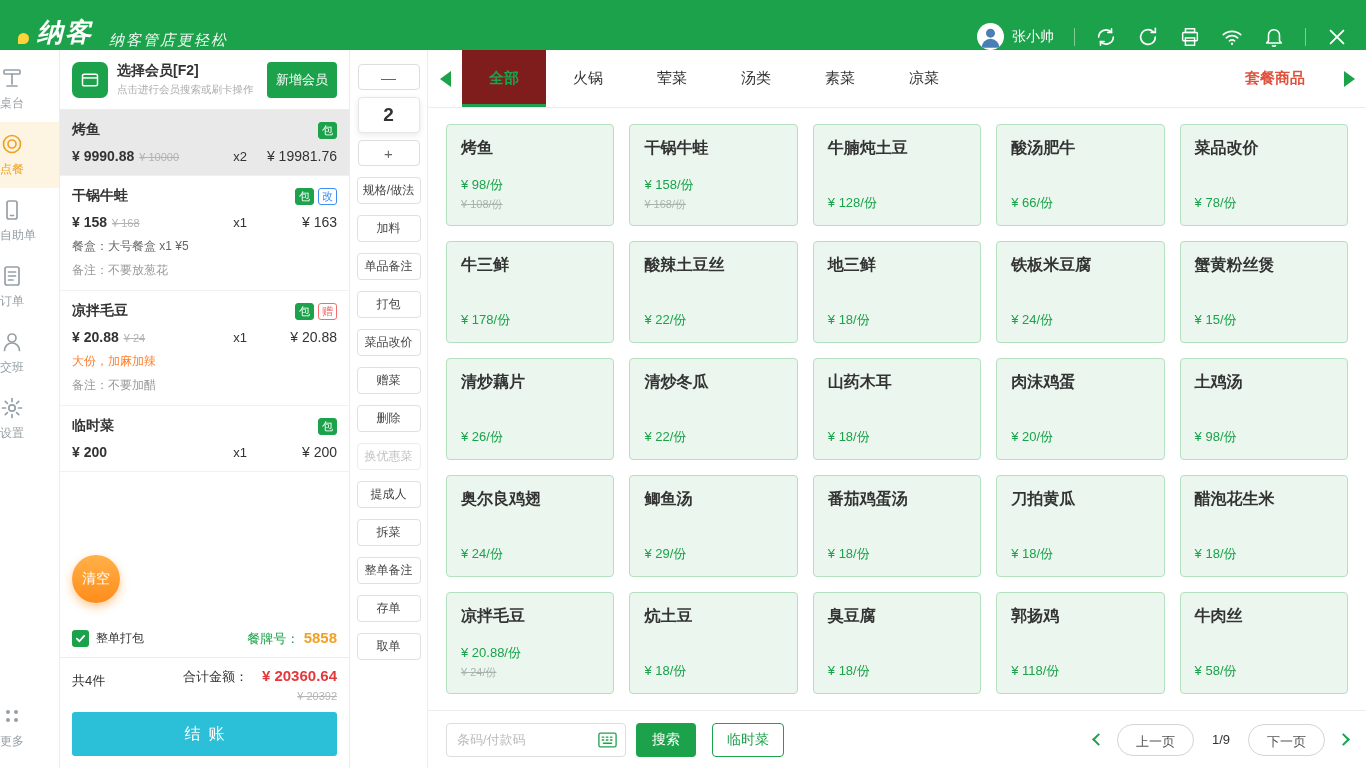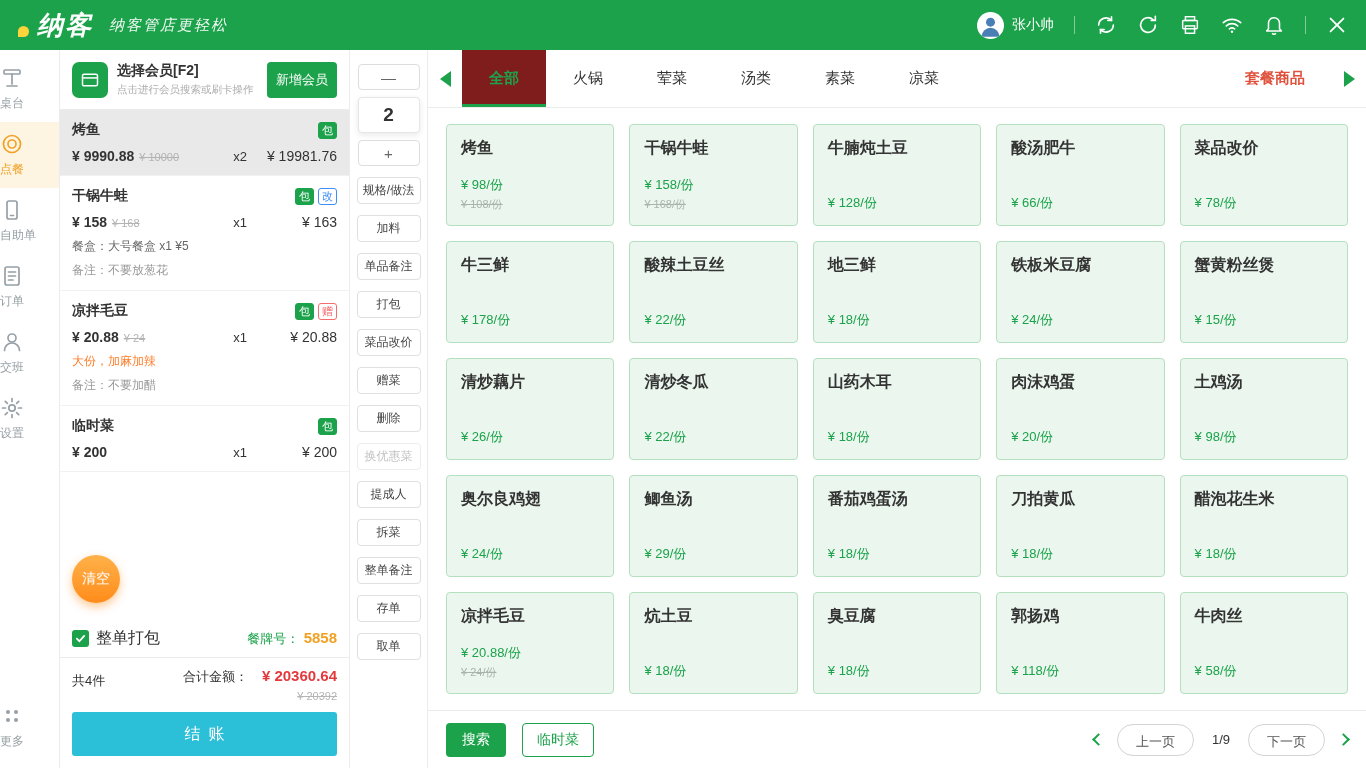--- a/index.html
+++ b/index.html
@@ -4,21 +4,21 @@
 <style>
   * { box-sizing:border-box; margin:0; padding:0; }
   html,body { width:1366px; height:768px; overflow:hidden; }
   body { font-family:"Liberation Sans", sans-serif; background:#fff; }
   button, input { font-family:inherit; }
   svg { display:block; }
 
   .app { width:1366px; height:768px; display:flex; flex-direction:column; }
 
   
-  .topbar { flex:0 0 50px; background:#1BA24A; display:flex; align-items:center; padding:0 18px; color:#fff; }
+  .topbar { flex:0 0 50px; background:#1BA24A; display:flex; align-items:flex-end; padding:0 18px; color:#fff; }
   .brand { display:flex; align-items:center; gap:8px; }
   .brand-dot { width:11px; height:11px; border-radius:50% 50% 50% 0; background:#FFD43B; margin-top:12px; }
   .brand-text { font-size:26px; font-weight:bold; font-style:italic; letter-spacing:2px; }
   .slogan { margin-left:16px; font-size:15px; font-style:italic; opacity:.95; letter-spacing:2px; }
   .topbar-right { margin-left:auto; display:flex; align-items:center; gap:20px; }
   .userbox { display:flex; align-items:center; gap:8px; cursor:pointer; }
   .avatar { width:27px; height:27px; border-radius:50%; background:#fff; overflow:hidden; display:flex; align-items:flex-end; justify-content:center; }
   .username { font-size:14px; }
   .tb-divider { width:1px; height:18px; background:rgba(255,255,255,.45); }
   .tb-btn { width:22px; height:22px; cursor:pointer; }
@@ -62,21 +62,21 @@
   .ci-spec { margin-top:8px; font-size:12px; color:#FF7E2B; }
   .ci-sub { margin-top:8px; font-size:12px; color:#666; }
   .ci-note { margin-top:7px; font-size:12px; color:#999; }
 
   .clear-btn { position:absolute; left:12px; bottom:16px; width:48px; height:48px; border-radius:50%; border:none;
     background:linear-gradient(180deg,#FFB14A,#FF8C1A); color:#fff; font-size:14px; cursor:pointer;
     box-shadow:0 4px 10px rgba(255,140,26,.45); }
 
   .pack-row { flex:0 0 38px; display:flex; align-items:center; padding:0 12px; gap:7px; }
   .checkbox { width:17px; height:17px; border-radius:3px; background:#1BA24A; display:flex; align-items:center; justify-content:center; cursor:pointer; }
-  .pack-label { font-size:16px; color:#333; }
+  .pack-label { font-size:12px; color:#333; }
   .cardno { margin-left:auto; cursor:pointer; }
   .cardno-label { font-size:13px; color:#1BA24A; }
   .cardno-val { font-size:15px; font-weight:bold; color:#F0A125; }
 
   .totals-row { border-top:1px solid #ececec; padding:9px 12px 6px; display:flex; align-items:flex-start; }
   .count { font-size:13px; color:#333; margin-top:5px; }
   .totals-right { margin-left:auto; text-align:right; }
   .total-label { font-size:13px; color:#333; }
   .total-val { font-size:15px; font-weight:bold; color:#E4393C; margin-left:14px; }
   .orig-total { font-size:11px; color:#b5b5b5; text-decoration:line-through; margin-top:4px; }
@@ -615,20 +615,27 @@
             <div class="card-name">牛肉丝</div>
             <div class="card-price-block">
               <div class="card-price">¥ 58/份</div>
 
             </div>
           </div>
 
       </div>
 
       <div class="bbar">
+        <span class="search-wrap">
+          <input placeholder="条码/付款码" style="">
+          <svg class="kb-ico" viewBox="0 0 24 22" fill="none" stroke="#1BA24A" stroke-width="1.6" stroke-linecap="round">
+              <rect x="1.5" y="2.5" width="21" height="17" rx="2"></rect>
+              <path d="M5.5 7.5h2M10.5 7.5h2M15.5 7.5h2M5.5 11h2M10.5 11h2M15.5 11h2M7 15h10"></path>
+            </svg>
+        </span>
         <button class="btn-search">搜索</button>
         <button class="btn-temp">临时菜</button>
         <span class="spacer"></span>
         <span class="chev chev-left"></span>
         <button class="btn-page">上一页</button>
         <span class="page-ind">1/9</span>
         <button class="btn-page">下一页</button>
         <span class="chev chev-right"></span>
       </div>
     </div>

